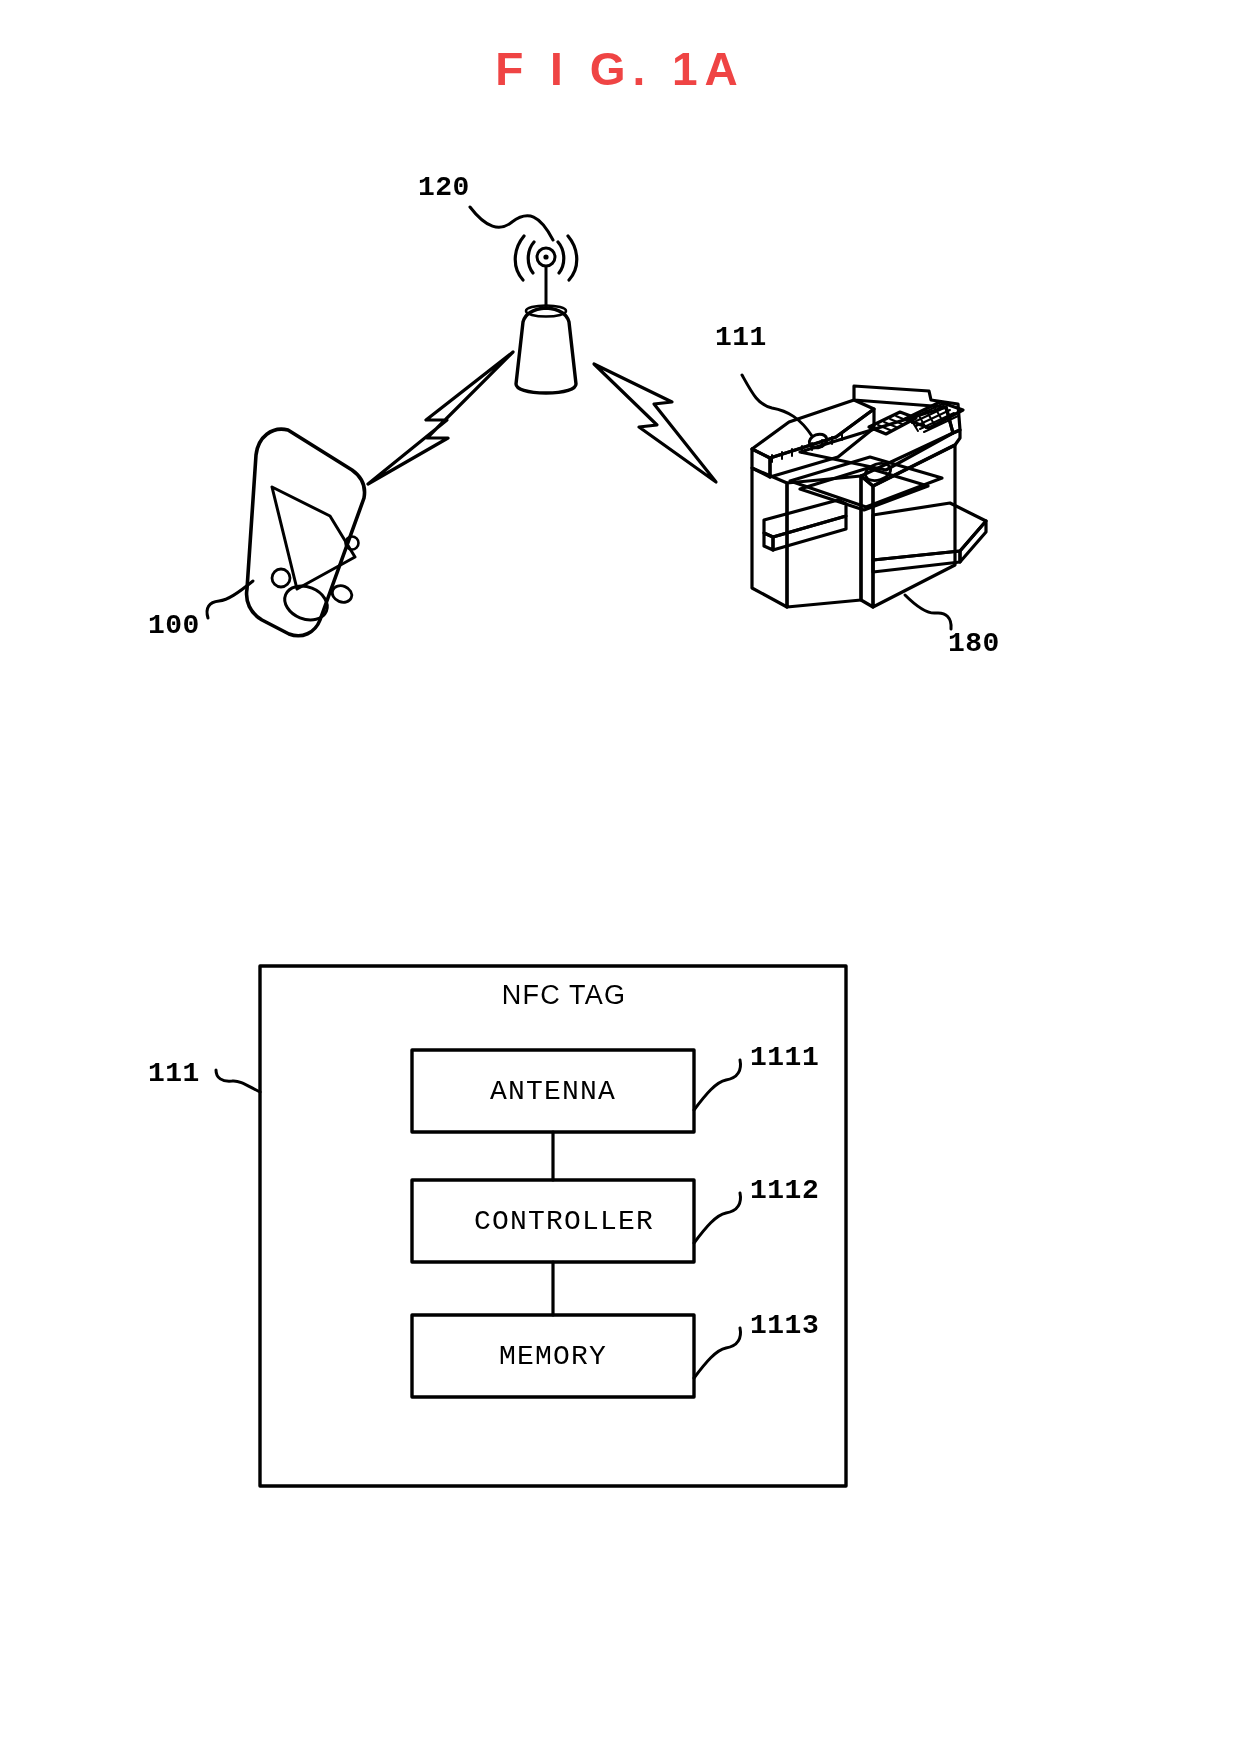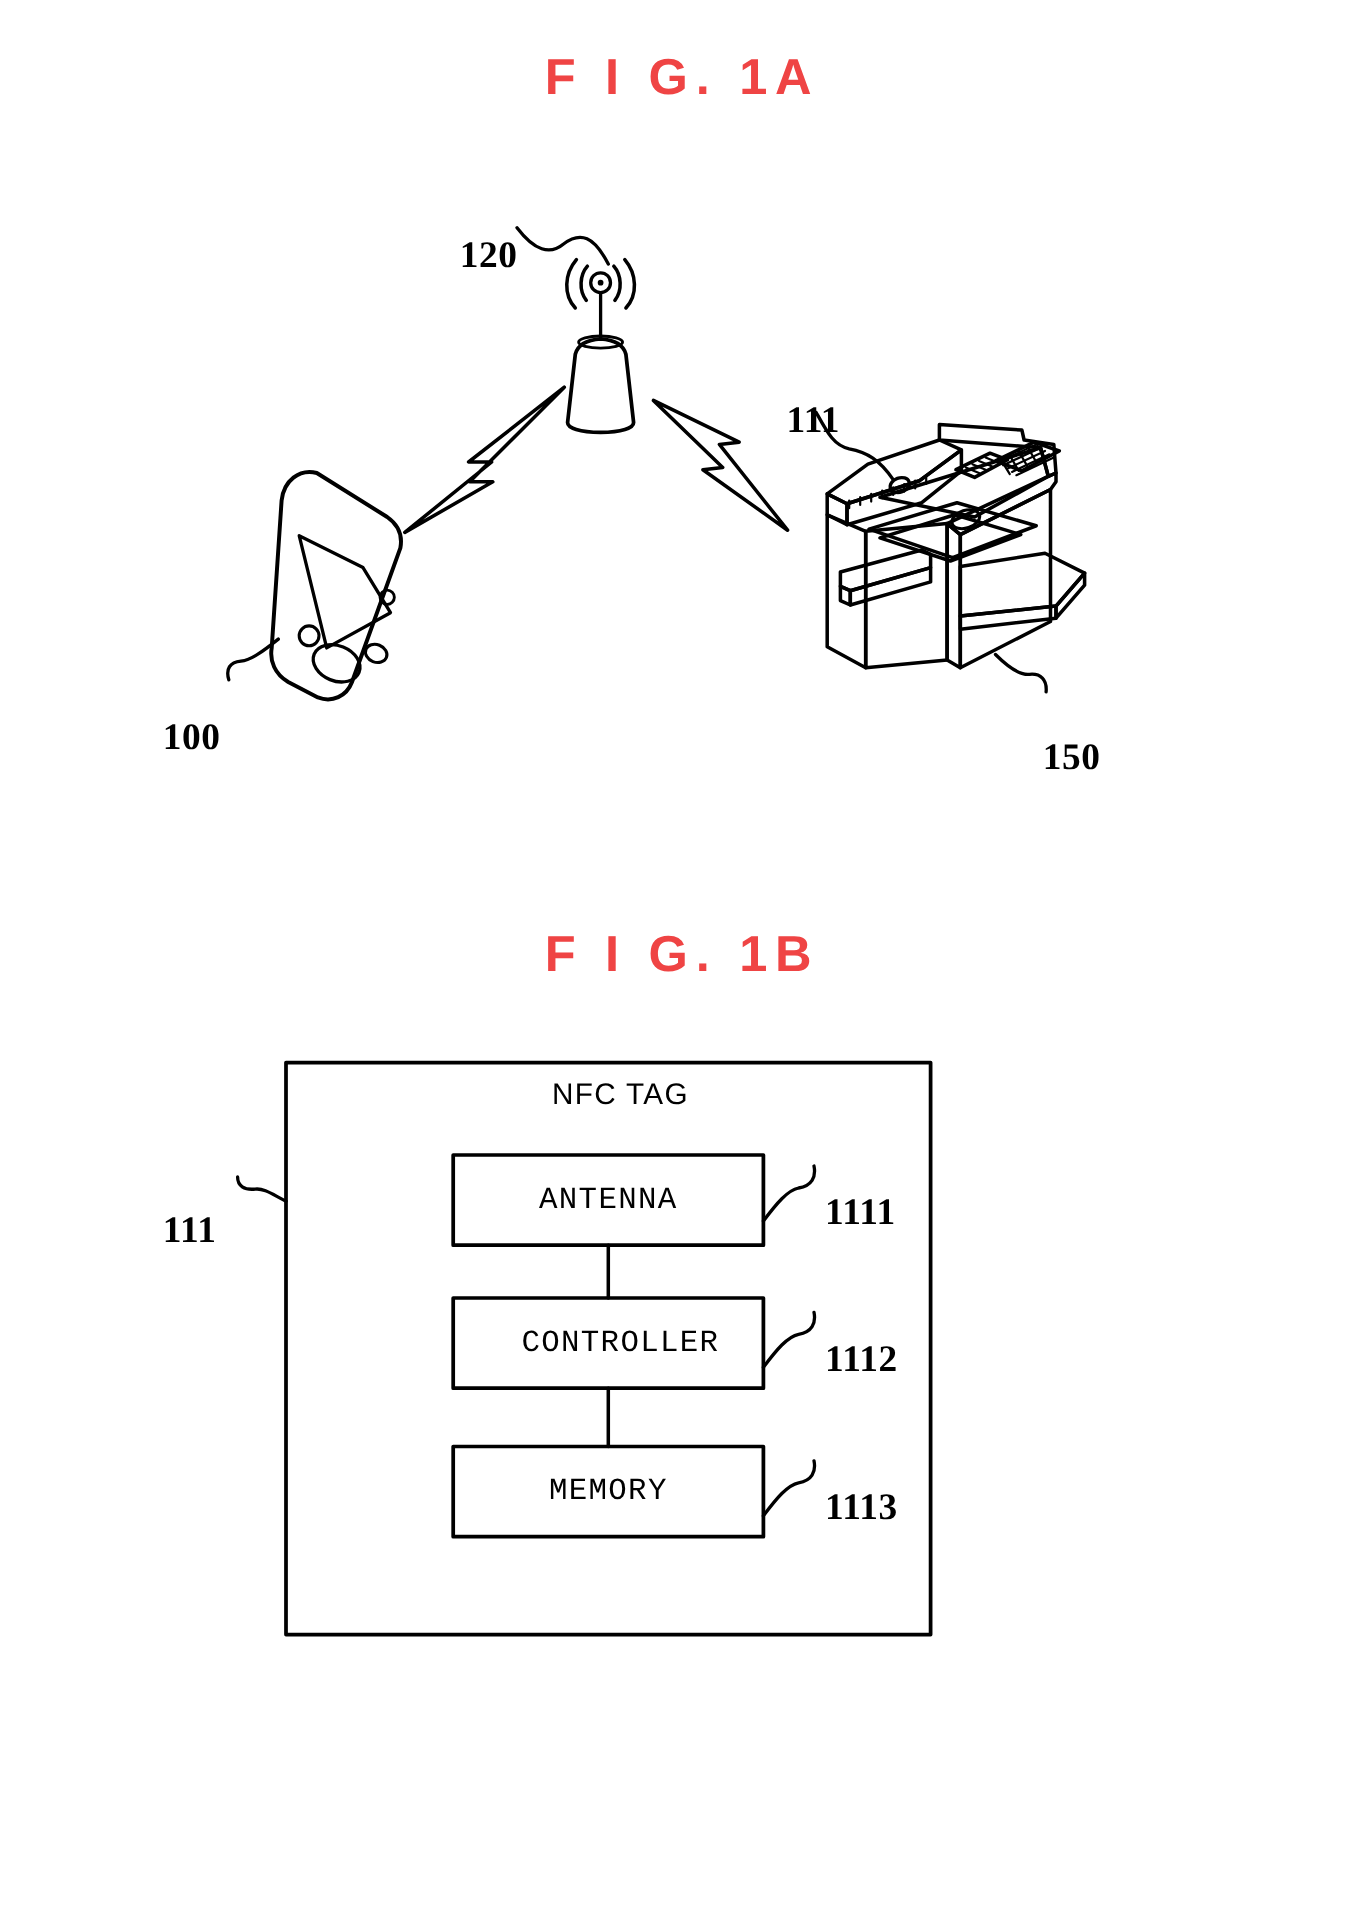--- a/index.html
+++ b/index.html
@@ -37,27 +37,26 @@
   .svg-layer {
     position: absolute;
     left: 0;
     top: 0;
     width: 1240px;
     height: 1748px;
     pointer-events: none;
   }
   .ref-num {
     position: absolute;
-    font-family: Liberation Serif, serif;
+    font-family: Liberation Mono, monospace;
     font-weight: bold;
-    font-size: 34px;
+    font-size: 28px;
     color: #000000;
     letter-spacing: 0.5px;
     white-space: nowrap;
-    margin-top: 42px;
   }
   .block-label {
     position: absolute;
     font-family: Liberation Mono, monospace;
     font-size: 28px;
     color: #000000;
     letter-spacing: 1.2px;
     white-space: nowrap;
     text-align: center;
   }
@@ -200,23 +199,22 @@
 
       <path d="M742,375 C752,393 758,405 772,408 C788,411 800,418 812,436" stroke-width="3"></path>
 
       <path d="M905,595 C918,608 928,614 936,613 C946,612 952,618 951,629" stroke-width="3"></path>
     </g>
   </svg>
 
   <div class="ref-num" style="left:148px; top:610px;">100</div>
   <div class="ref-num" style="left:418px; top:172px;">120</div>
   <div class="ref-num" style="left:715px; top:322px;">111</div>
-  <div class="ref-num" style="left:948px; top:628px;">150</div>
-
-  <div class="fig-title" id="fig1b-title">F I G.  1B</div>
+  <div class="ref-num" style="left:948px; top:628px;">180</div>
+
 
   <svg class="svg-layer" id="fig1b-svg" viewBox="0 0 1240 1748">
     <g fill="none" stroke="#000000" stroke-linecap="round" stroke-linejoin="round">
 
       <rect x="260" y="966" width="586" height="520" stroke-width="3.4"></rect>
 
       <rect x="412" y="1050" width="282" height="82" stroke-width="3.4"></rect>
 
       <rect x="412" y="1180" width="282" height="82" stroke-width="3.4"></rect>
 

